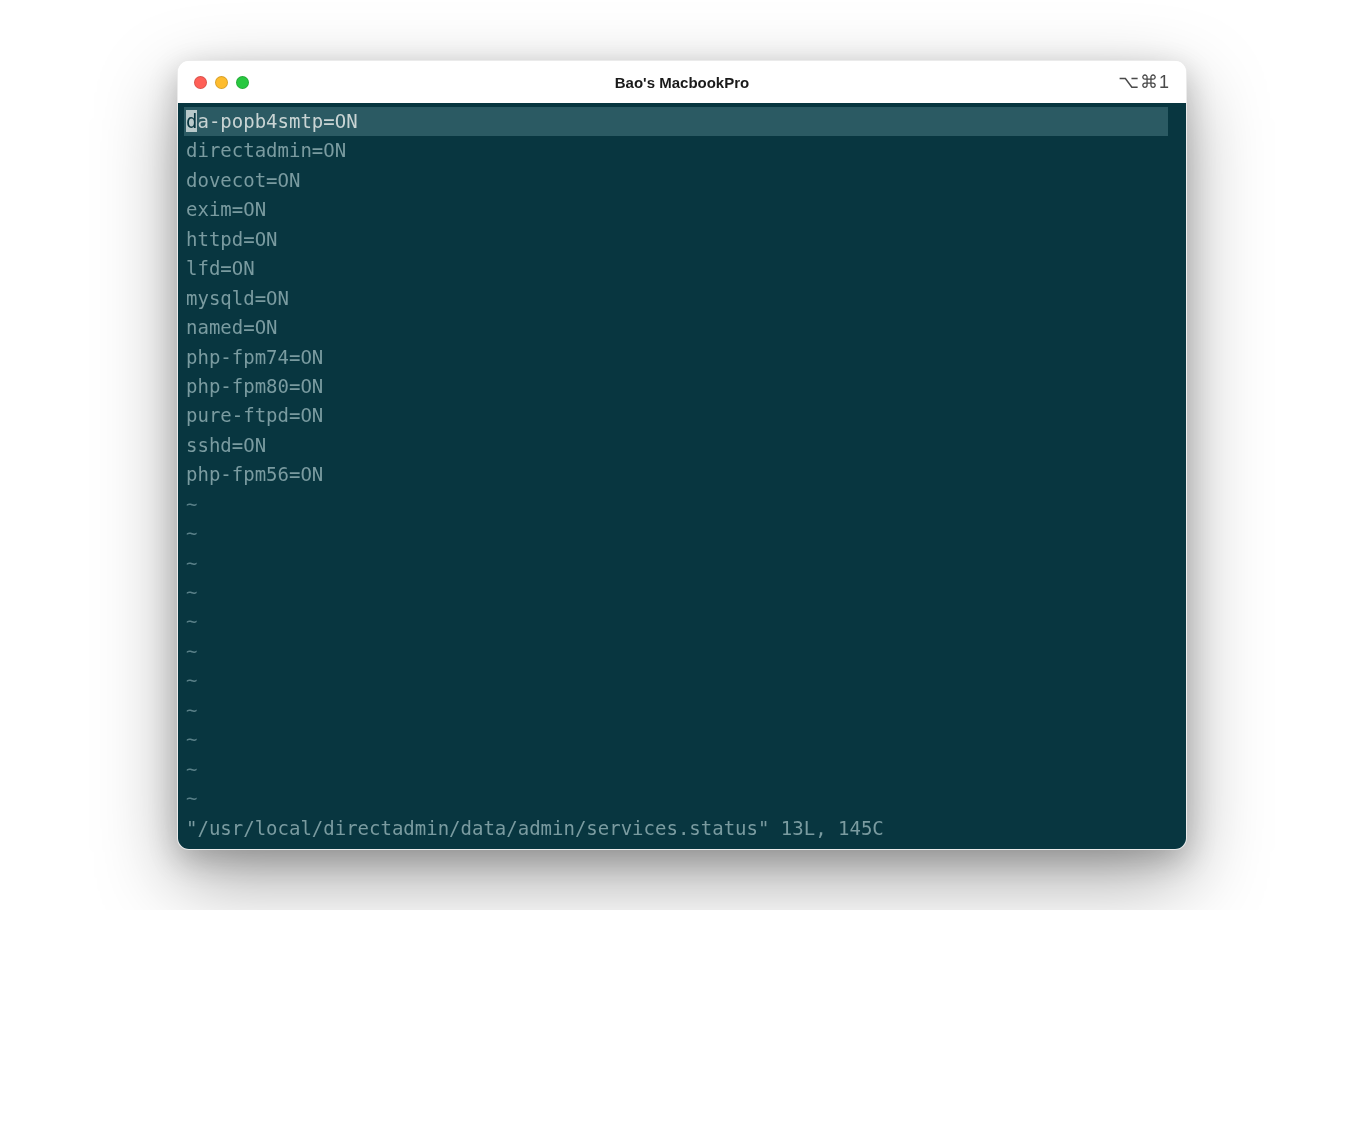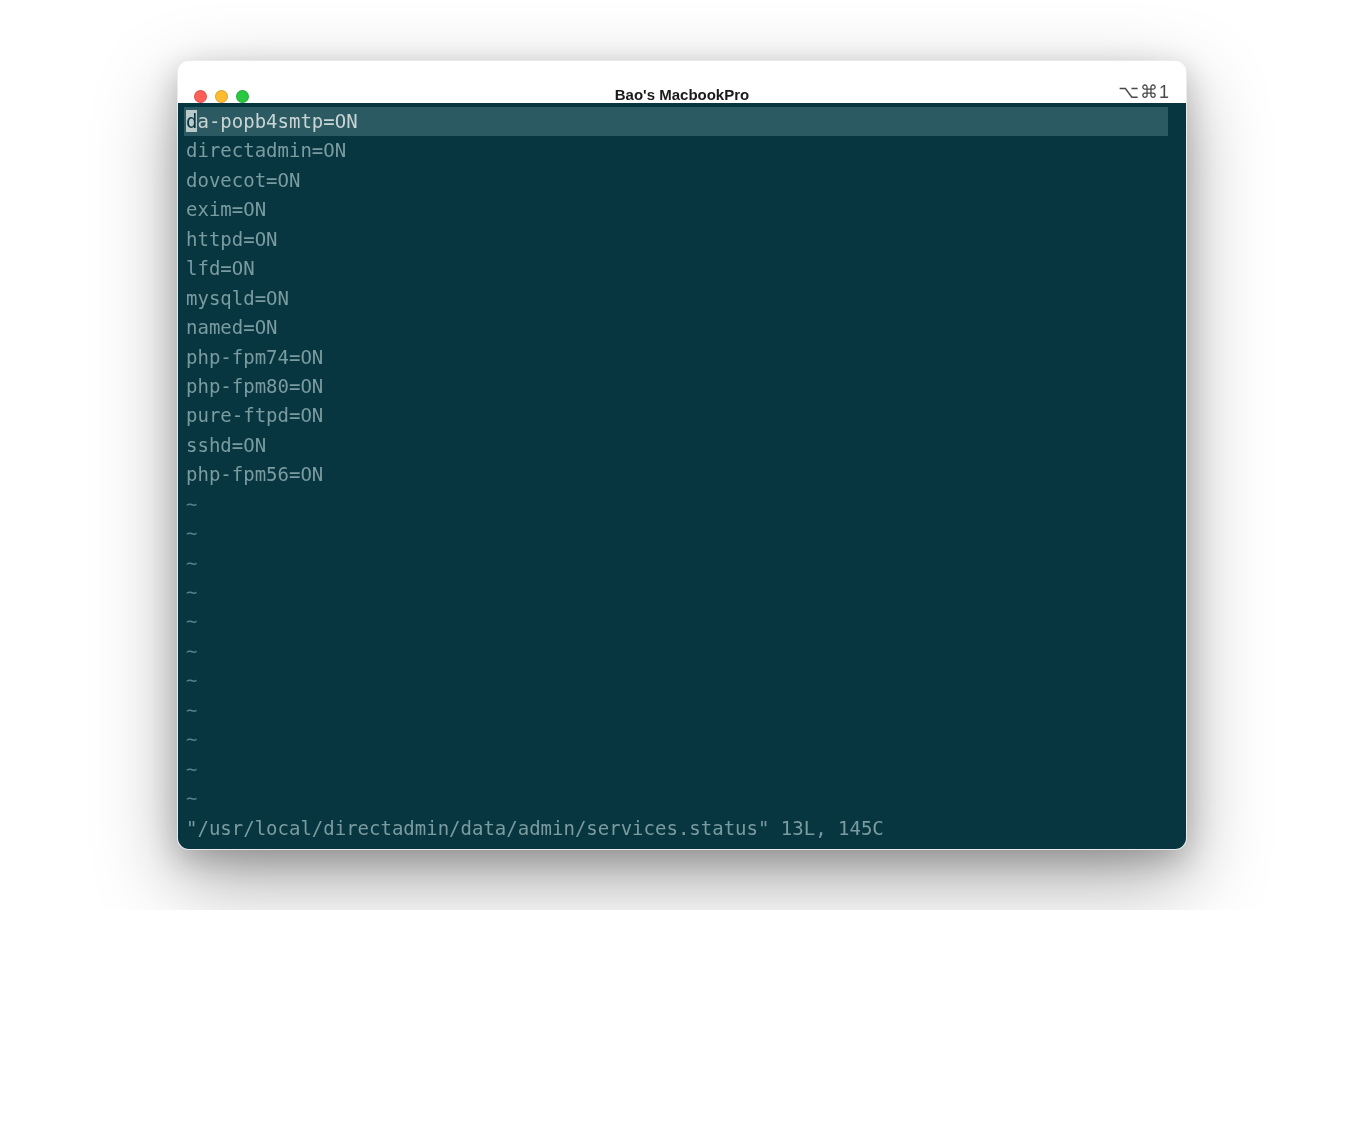--- a/index.html
+++ b/index.html
@@ -23,21 +23,21 @@
       border-radius: 12px;
       box-shadow: 0 30px 80px rgba(0,0,0,0.35), 0 10px 30px rgba(0,0,0,0.2);
       overflow: hidden;
       border: 1px solid rgba(0,0,0,0.08);
     }
     
     .titlebar {
       height: 42px;
       background: #ffffff;
       display: flex;
-      align-items: flex-end;
+      align-items: center;
       position: relative;
       padding: 0 16px;
     }
     
     .traffic-lights {
       display: flex;
       gap: 8px;
       align-items: center;
     }
     

